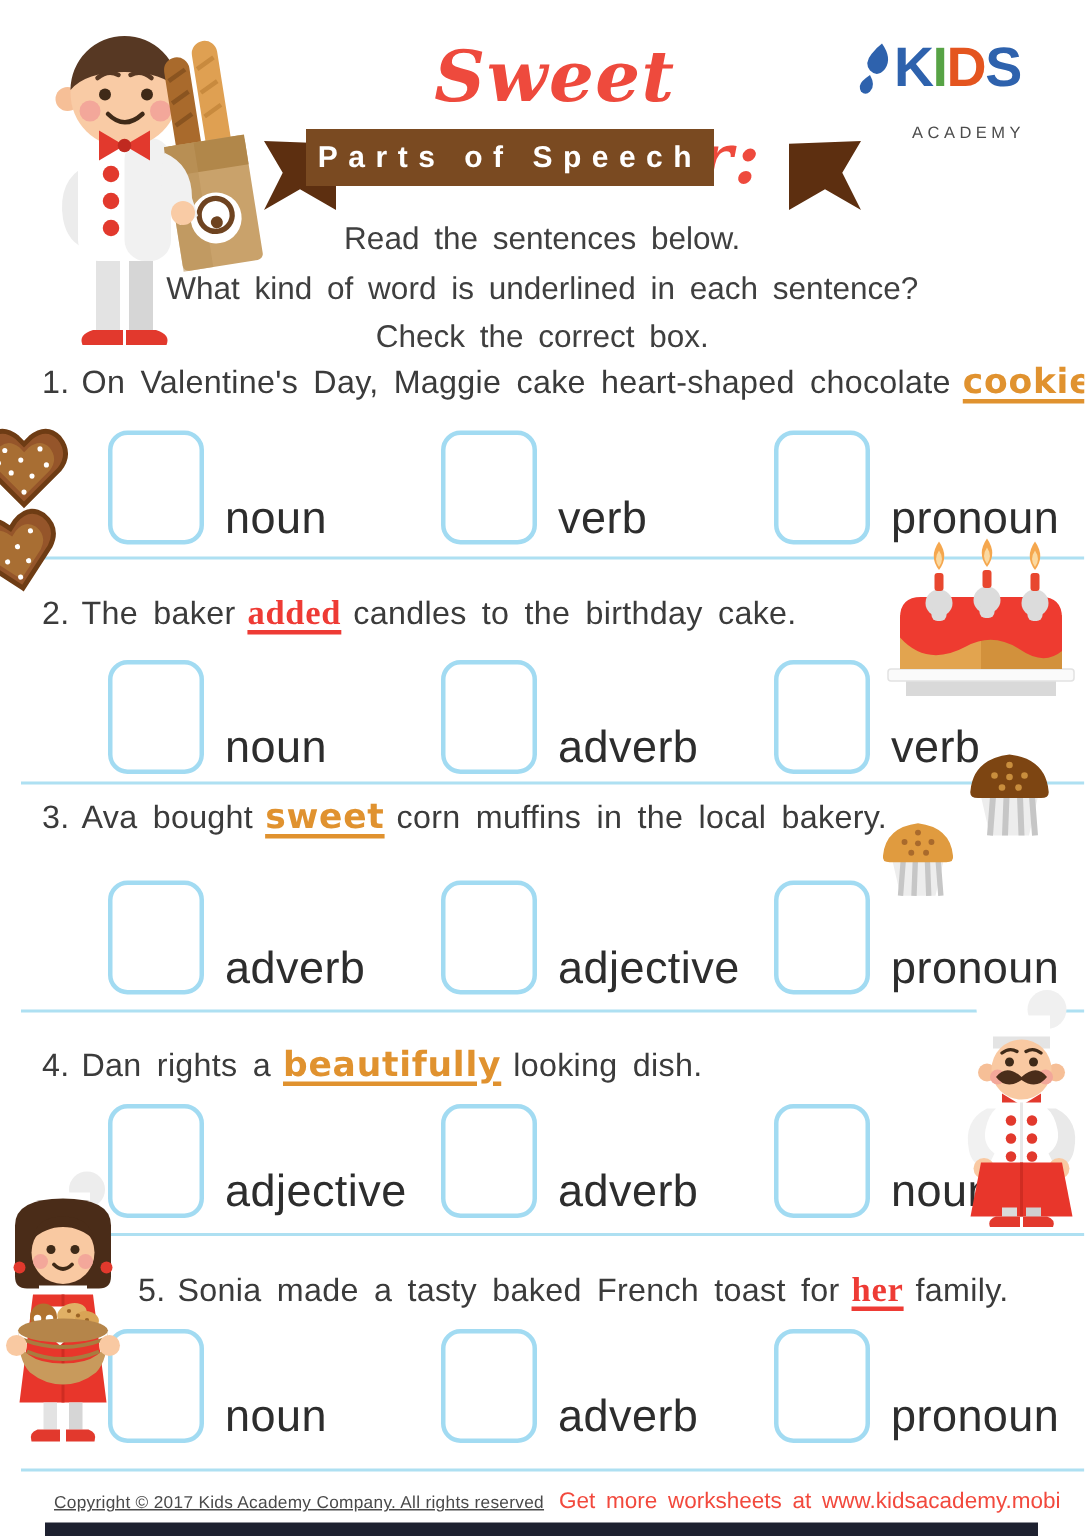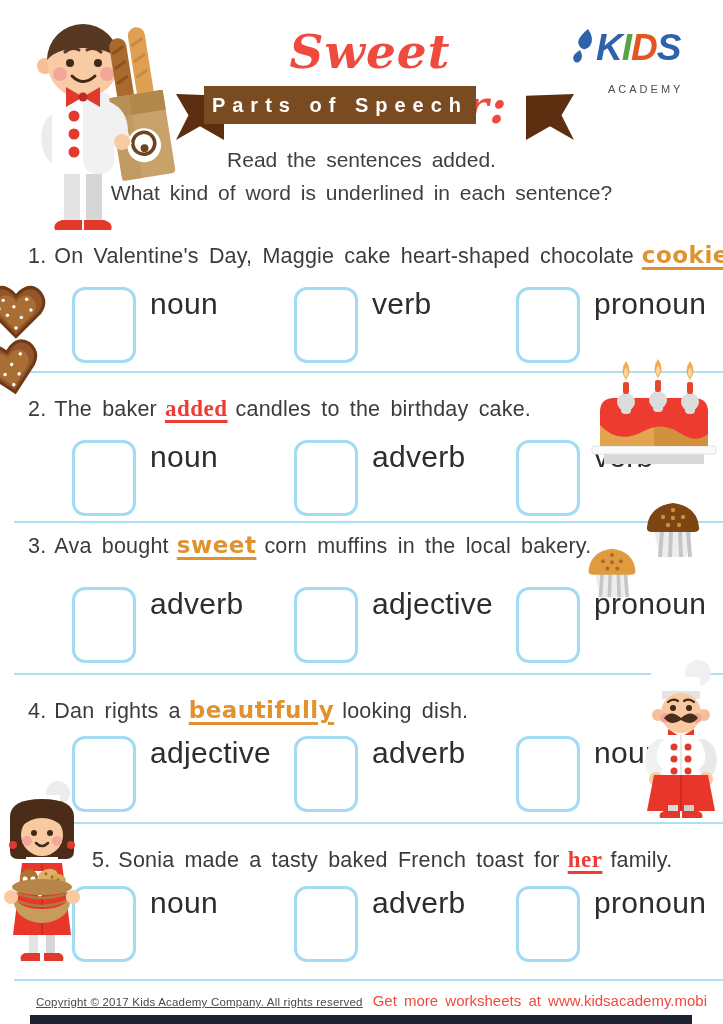--- a/index.html
+++ b/index.html
@@ -12,38 +12,38 @@
   #page-title{position:absolute;left:150px;top:24px;width:440px;text-align:center;z-index:2;
       font-family:"DejaVu Serif",serif;font-style:italic;font-weight:bold;
       font-size:47px;color:#ee4a3d;letter-spacing:1px;}
   .ribbon-tail{position:absolute;top:94px;width:48px;height:46px;background:#5d2f10;z-index:1;}
   #ribbon-tail-left{left:176px;clip-path:polygon(0 0,100% 4%,100% 100%,50% 70%,0 100%,26% 46%);}
   #ribbon-tail-right{left:526px;clip-path:polygon(0 4%,100% 0,74% 46%,100% 100%,50% 70%,0 100%);}
   #ribbon-banner{position:absolute;left:204px;top:86px;width:272px;height:38px;background:#7a4a21;
       z-index:2;color:#ffffff;font-weight:bold;font-size:20px;letter-spacing:7px;
       text-align:center;line-height:38px;}
   #logo{position:absolute;left:572px;top:26px;z-index:2;display:flex;flex-direction:column;}
-  .logo-row{display:flex;align-items:flex-end;font-style:italic;}
+  .logo-row{display:flex;align-items:flex-start;}
   .logo-letters{font-weight:bold;font-size:37px;letter-spacing:-1px;line-height:1;}
   .lk{color:#2e62ad}.li{color:#57a345}.ld{color:#e4551f}.ls{color:#2e62ad}
   #logo-academy{margin-left:36px;margin-top:17px;font-size:11px;letter-spacing:3px;color:#4c4c4c;}
 
   
   #instructions{position:absolute;left:0;top:144px;width:723px;text-align:center;z-index:2;
       font-size:21px;color:#3f3f3f;line-height:1.55;word-spacing:4px;}
 
   
   .q-sentence{position:absolute;left:28px;z-index:2;font-size:21.5px;color:#3b3b3b;
       word-spacing:4px;letter-spacing:.2px;white-space:nowrap;}
   .q-num{margin-right:8px;}
   .q-word{font-family:"DejaVu Sans",sans-serif;font-weight:bold;font-size:23px;margin:0 8px;
       letter-spacing:.5px;text-decoration:underline;text-decoration-thickness:2.5px;text-underline-offset:4px;}
   .hl-orange{color:#e0922f;}
   .hl-red{color:#ee3b35;font-family:Liberation Serif, serif;}
-  .opt{position:absolute;display:flex;align-items:flex-start;z-index:2;}
+  .opt{position:absolute;display:flex;align-items:flex-end;z-index:2;}
   .o1{left:72px}.o2{left:294px}.o3{left:516px}
   .checkbox{width:58px;height:70px;border:3px solid #a2dbf2;border-radius:13px;background:#ffffff;}
   .opt-label{margin-left:14px;font-size:30px;color:#2d2d2d;letter-spacing:.3px;}
   .divider{position:absolute;left:14px;width:709px;height:2px;background:#aee0f2;z-index:1;}
   #divider-1{top:371px}#divider-2{top:521px}#divider-3{top:673px}#divider-4{top:822px}
 
   #q1-sentence{top:242px}#q2-sentence{top:396px}#q3-sentence{top:532px}
   #q4-sentence{top:697px}#q5-sentence{top:847px;left:92px}
   .row-q1{top:287px}.row-q2{top:440px}.row-q3{top:587px}.row-q4{top:736px}.row-q5{top:886px}
 
@@ -119,22 +119,23 @@
       <svg width="24" height="40" viewBox="0 0 24 40">
         <path d="M16 3 q7 10 2 17 q-5 6 -10 1 q-4 -5 1 -11 q3 -4 7 -7z" fill="#2e62ad"></path>
         <path d="M8 24 q4 7 0 11 q-3 3 -6 0 q-2 -4 1 -7 q2 -2 5 -4z" fill="#2e62ad"></path>
       </svg>
       <span class="logo-letters"><span class="lk">K</span><span class="li">I</span><span class="ld">D</span><span class="ls">S</span></span>
     </div>
     <div id="logo-academy">ACADEMY</div>
   </div>
 
   <div id="instructions">
-    <div>Read the sentences added.</div>
+    <div>Read the sentences below.</div>
     <div>What kind of word is underlined in each sentence?</div>
+    <div>Check the correct box.</div>
   </div>
 
   <div id="q1-sentence" class="q-sentence"><span class="q-num">1.</span><span class="q-pre">On Valentine's Day, Maggie cake heart-shaped chocolate</span><span class="q-word hl-orange">cookies</span></div>
   <div class="opt row-q1 o1">
     <div class="checkbox"></div>
     <div class="opt-label">noun</div>
   </div>
   <div class="opt row-q1 o2">
     <div class="checkbox"></div>
     <div class="opt-label">verb</div>

